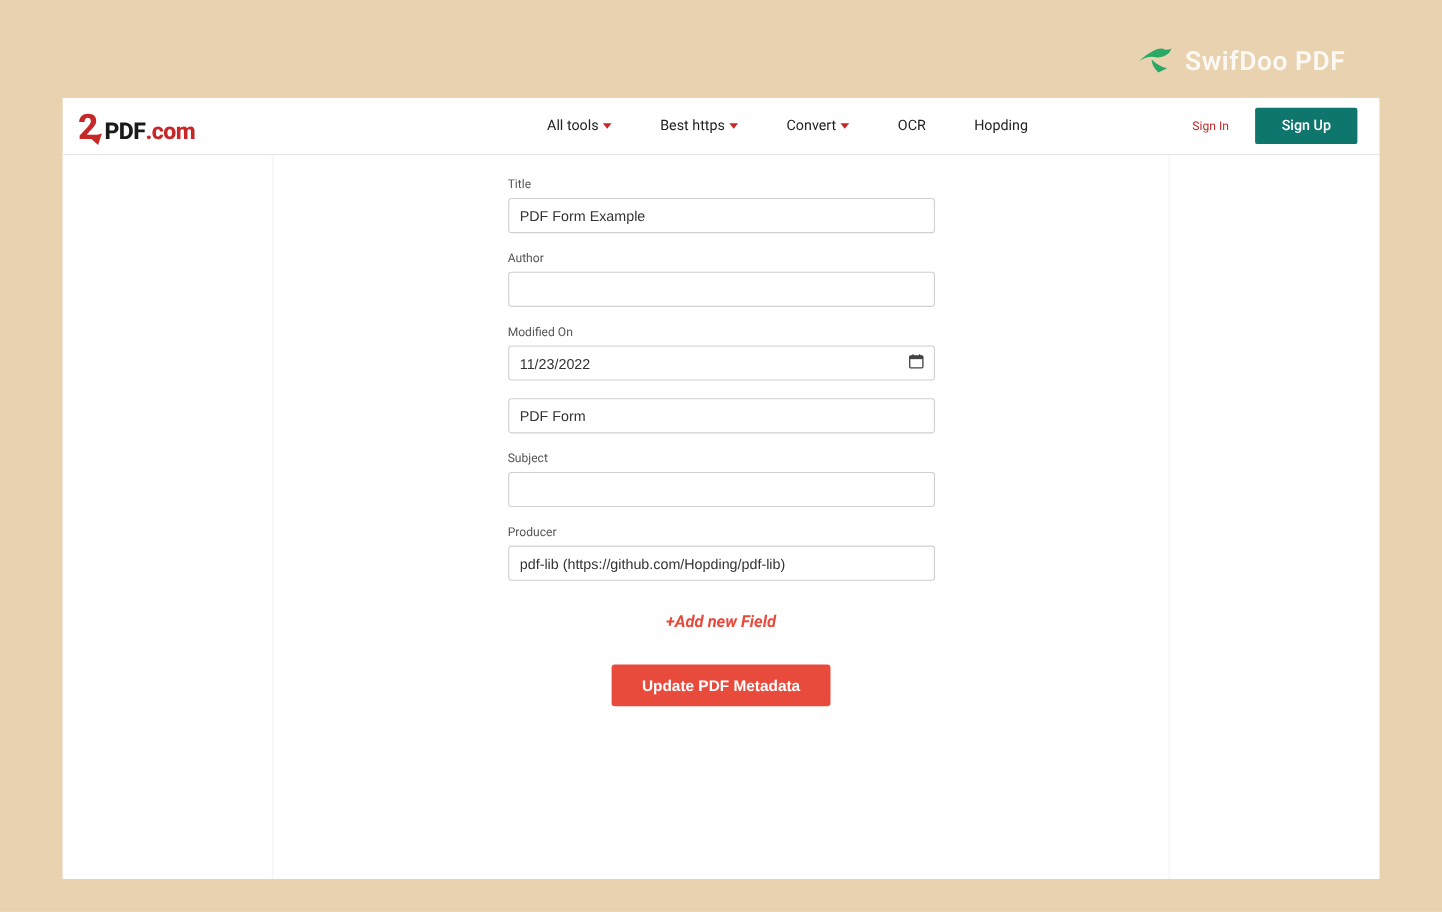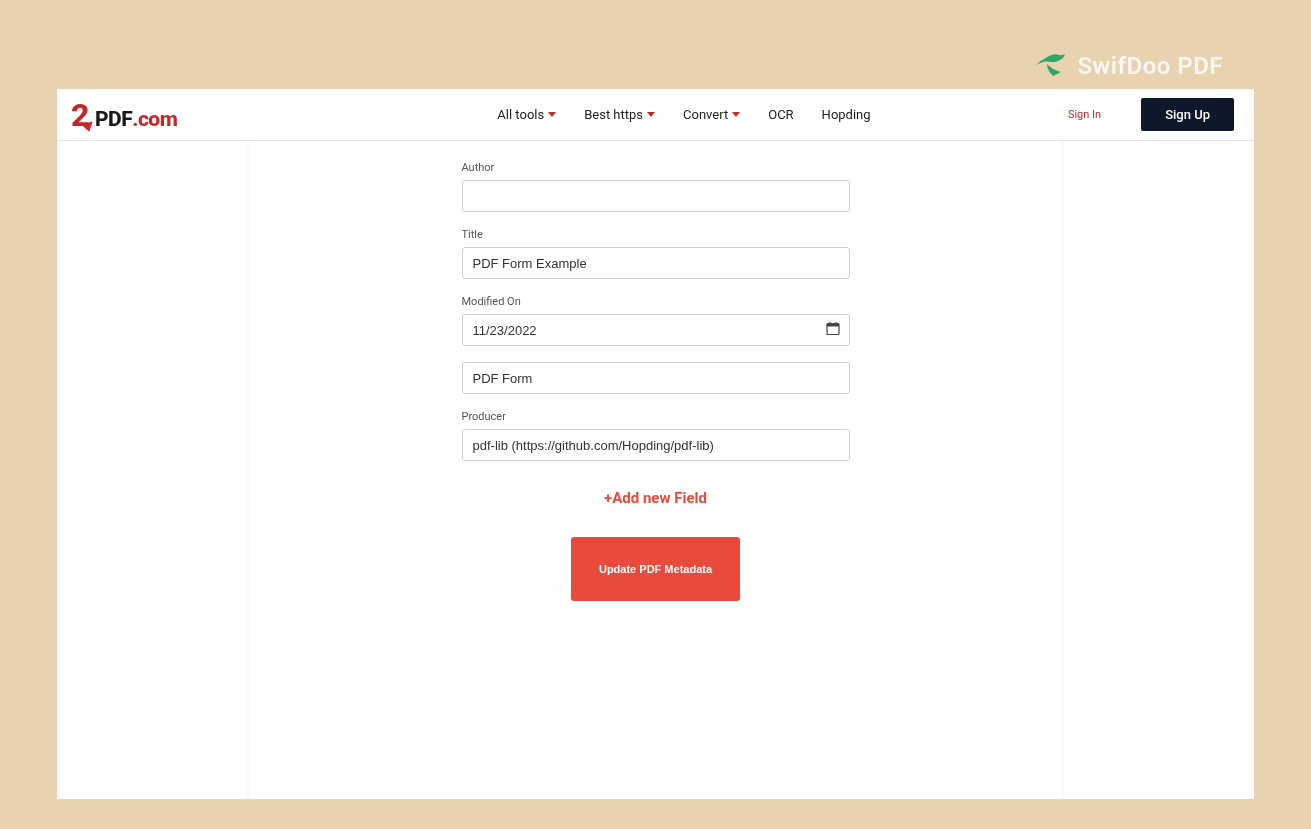--- a/index.html
+++ b/index.html
@@ -5,21 +5,21 @@
   * { box-sizing: border-box; margin: 0; padding: 0; }
   body {
     font-family: -apple-system, BlinkMacSystemFont, 'Segoe UI', Roboto, sans-serif;
     background: #e9d2b0;
     width: 1311px;
     height: 829px;
     overflow: hidden;
   }
   .watermark {
     position: absolute;
-    top: 50px;
+    top: 40px;
     right: 88px;
     display: flex;
     align-items: center;
     gap: 10px;
     z-index: 100;
   }
   .watermark-text {
     font-size: 24px;
     font-weight: 600;
     color: rgba(255,255,255,0.85);
@@ -63,21 +63,21 @@
     border-right: 6px solid transparent;
     border-top: 9px solid #c62828;
     transform: rotate(-15deg) translateY(4px);
     display: inline-block;
     margin-left: -6px;
   }
   .logo .pdf { color: #1a1a1a; margin-left: 2px; }
   .logo .com { color: #c62828; text-align: right; }
   .nav {
     display: flex;
-    gap: 28px;
+    gap: 44px;
     margin-left: 320px;
     align-items: center;
   }
   .nav-item {
     font-size: 13px;
     color: #222;
     cursor: pointer;
     display: flex;
     align-items: center;
     gap: 4px;
@@ -94,28 +94,27 @@
     display: flex;
     align-items: center;
     gap: 24px;
   }
   .signin {
     color: #c62828;
     font-size: 11px;
     cursor: pointer;
   }
   .signup {
-    background: #0f172a;
+    background: #0f766e;
     color: #fff;
     font-size: 13px;
     font-weight: 500;
     padding: 9px 24px;
     border-radius: 2px;
     cursor: pointer;
-    margin-left: 16px;
   }
   .body-area {
     display: flex;
     height: calc(100% - 52px);
     background: #f6f8fa;
   }
   .sidebar-left {
     width: 190px;
     background: #fff;
   }
@@ -161,33 +160,34 @@
     pointer-events: none;
   }
   .center-col {
     width: 388px;
     margin: 0 auto;
   }
   .add-link {
     text-align: center;
     font-size: 15px;
     font-weight: 700;
+    font-style: italic;
     color: #e84a3b;
     margin: 28px 0 30px 0;
     cursor: pointer;
   }
   .update-btn {
     display: block;
     margin: 0 auto;
     background: #e84a3b;
     color: #fff;
-    font-size: 11px;
+    font-size: 14px;
     font-weight: 600;
     border: none;
-    padding: 26px 28px;
+    padding: 11px 28px;
     border-radius: 3px;
     cursor: pointer;
   }
 </style>
 </head>
 <body>
 
 <div class="watermark">
   <span>
     <svg width="34" height="28" viewBox="0 0 34 28">
@@ -234,27 +234,27 @@
       <div class="signup">Sign Up</div>
     </div>
   </div>
 
   <div class="body-area">
     <div class="sidebar-left"></div>
 
     <div class="form-card">
 
       <div class="field-wrap">
+        <label class="field-label">Title</label>
+        <input class="field-input" type="text" value="PDF Form Example" style="">
+      </div>
+
+      <div class="field-wrap">
         <label class="field-label">Author</label>
         <input class="field-input" type="text" value="" style="">
-      </div>
-
-      <div class="field-wrap">
-        <label class="field-label">Title</label>
-        <input class="field-input" type="text" value="PDF Form Example" style="">
       </div>
 
 
       <div class="field-wrap">
         <label class="field-label">Modified On</label>
         <div class="date-field">
           <input class="field-input" type="text" value="11/23/2022" style="">
           <span class="date-icon">
             <svg width="14" height="14" viewBox="0 0 14 14">
                 <rect x="1" y="2" width="12" height="11" rx="1" fill="none" stroke="#444" stroke-width="1.2"></rect>
@@ -264,20 +264,24 @@
               </svg>
           </span>
         </div>
       </div>
 
 
       <div class="field-wrap">
         <input class="field-input" type="text" value="PDF Form" style="">
       </div>
 
+      <div class="field-wrap">
+        <label class="field-label">Subject</label>
+        <input class="field-input" type="text" value="" style="">
+      </div>
 
       <div class="field-wrap">
         <label class="field-label">Producer</label>
         <input class="field-input" type="text" value="pdf-lib (https://github.com/Hopding/pdf-lib)" style="">
       </div>
 
       <div class="center-col">
         <div class="add-link">+Add new Field</div>
         <button class="update-btn">Update PDF Metadata</button>
 

